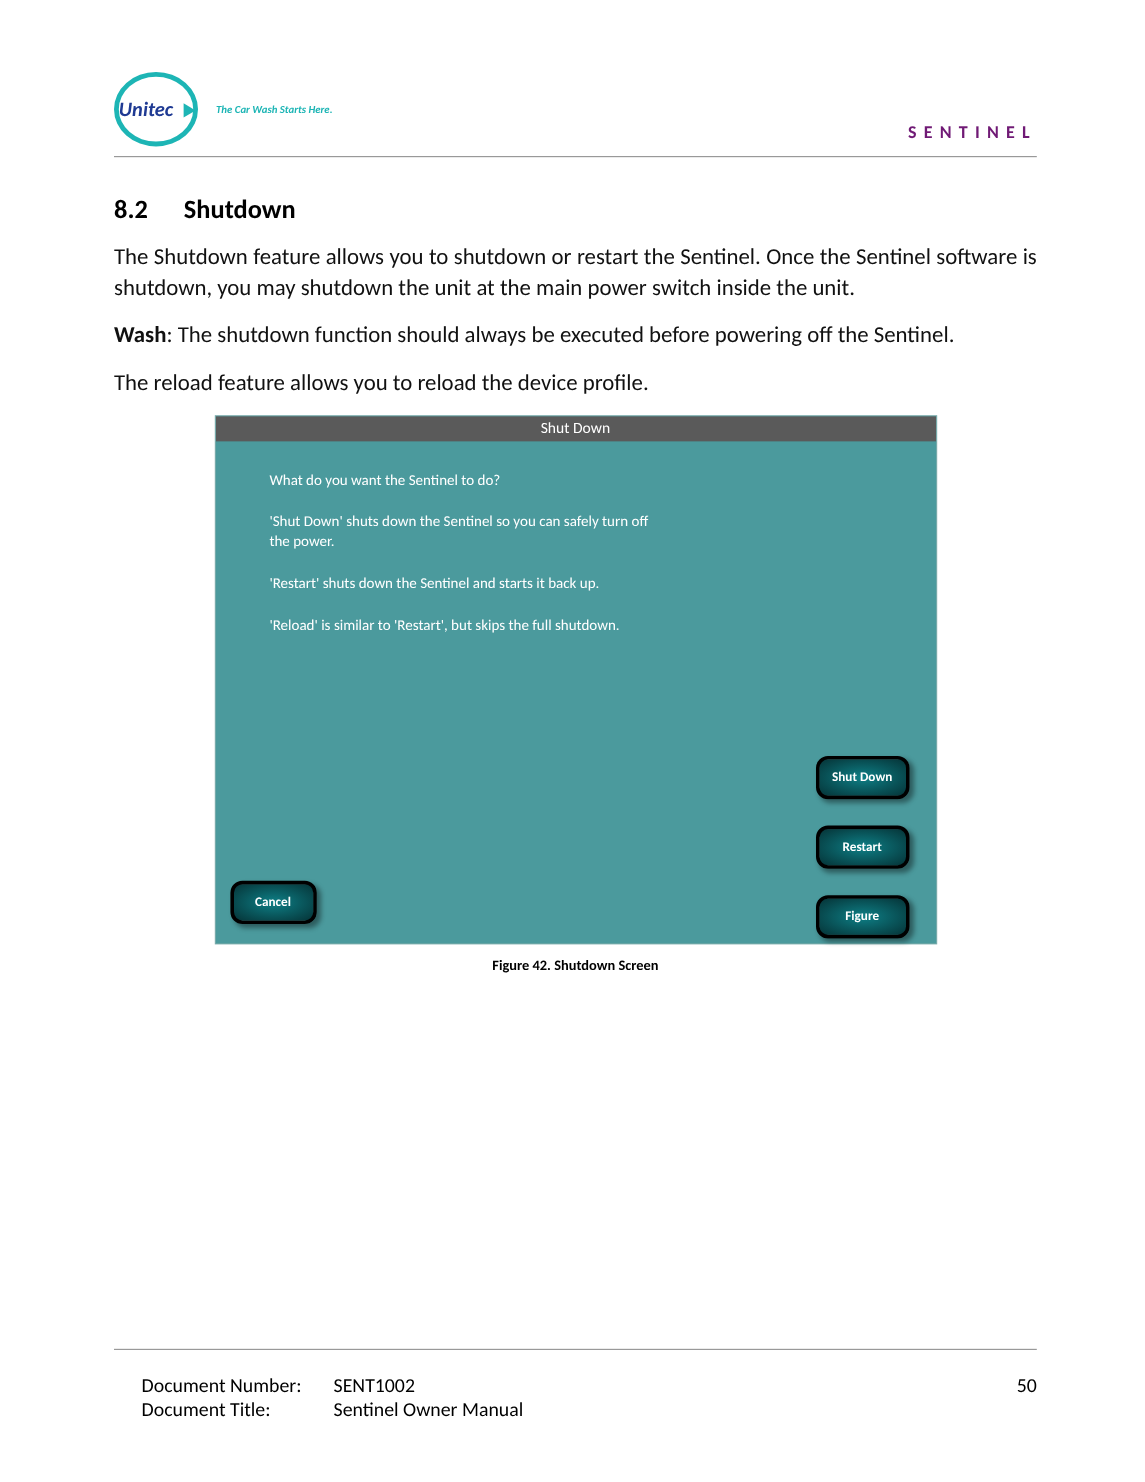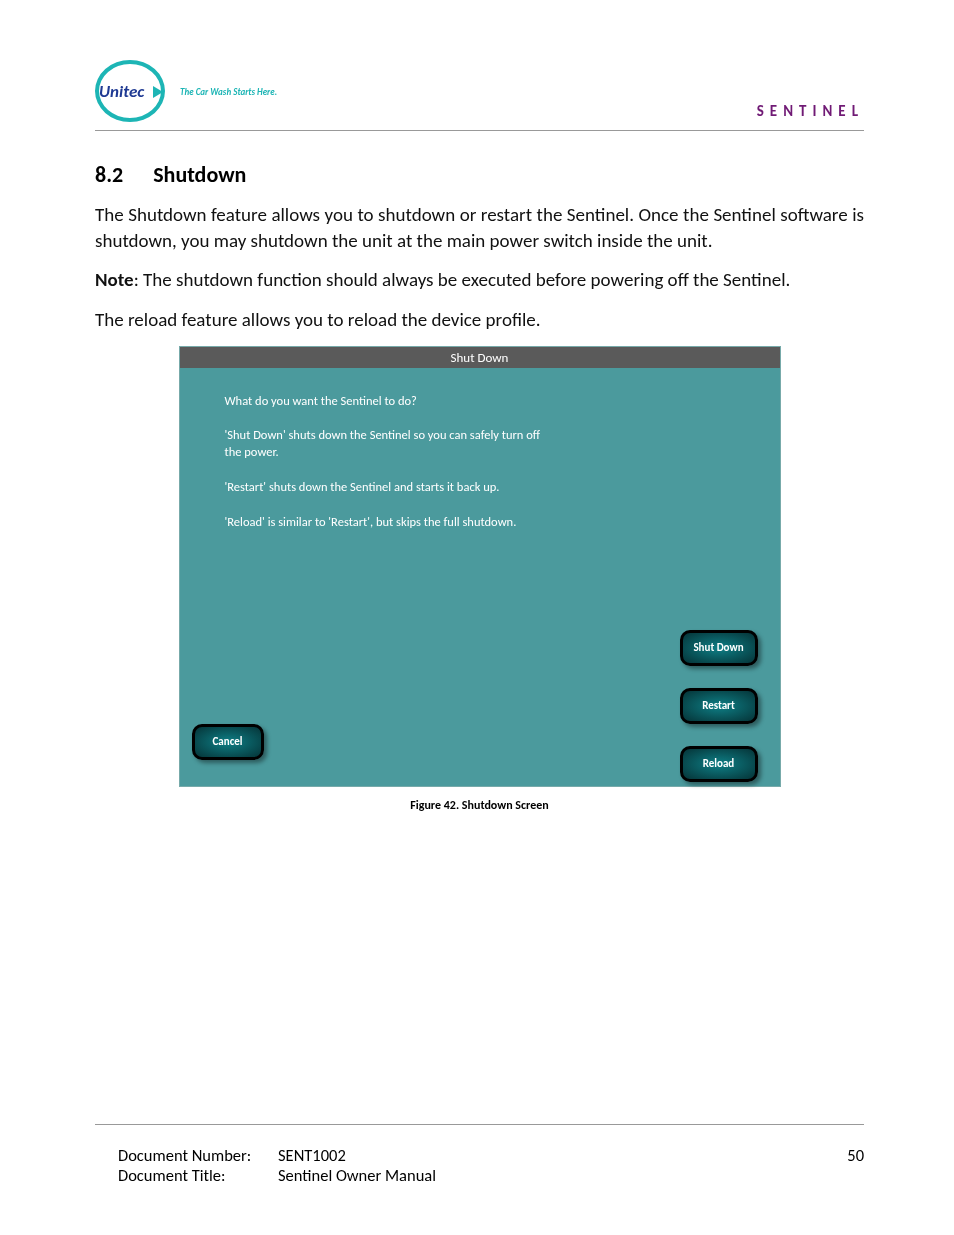--- a/index.html
+++ b/index.html
@@ -75,21 +75,21 @@
       border: 3px solid #000;
       color: #fff; font-size: 11px; font-weight: bold;
       display: flex; align-items: center; justify-content: center;
       box-shadow: 3px 3px 4px rgba(0,0,0,0.4);
       cursor: pointer;
       background: radial-gradient(ellipse at center, #0e7f86 0%, #063b3f 90%);
     }
     .btn-shutdown { right: 22px; top: 262px; }
     .btn-restart  { right: 22px; top: 320px; }
     .btn-reload   { right: 22px; top: 378px; }
-    .btn-cancel   { left: 12px;  top: 356px; width: 72px;}
+    .btn-cancel   { left: 12px;  top: 366px; width: 72px;}
     .figure-caption { text-align: center; font-weight: bold; font-size: 12px; margin: 6px 0 8px 0;}
 
     .footer-line {
       position: absolute; left: 95px; right: 90px; bottom: 110px;
       border-top: 1px solid #999;
     }
     .footer {
       position: absolute; left: 118px; right: 90px; bottom: 50px;
       font-size: 16.5px;
       display: flex; justify-content: space-between;
@@ -110,35 +110,35 @@
   <div class="sentinel-label">SENTINEL</div>
 </div>
 
 <div class="section-heading">
   <span>8.2</span>
   <span class="title">Shutdown</span>
 </div>
 
 <p class="body-text">The Shutdown feature allows you to shutdown or restart the Sentinel. Once the Sentinel software is shutdown, you may shutdown the unit at the main power switch inside the unit.</p>
 <p class="body-text">
-  <span class="bold">Note</span><span>: The shutdown function should always be executed before powering off the Sentinel.</span>
+  <span class="bold">Wash</span><span>: The shutdown function should always be executed before powering off the Sentinel.</span>
 </p>
 <p class="body-text">The reload feature allows you to reload the device profile.</p>
 
 <div class="screenshot">
   <div class="titlebar">Shut Down</div>
   <div class="panel">
     <p>What do you want the Sentinel to do?</p>
     <p>'Shut Down' shuts down the Sentinel so you can safely turn off the power.</p>
     <p>'Restart' shuts down the Sentinel and starts it back up.</p>
     <p>'Reload' is similar to 'Restart', but skips the full shutdown.</p>
 
     <div class="btn btn-shutdown">Shut Down</div>
     <div class="btn btn-restart">Restart</div>
-    <div class="btn btn-reload">Reload</div>
+    <div class="btn btn-reload">Figure</div>
     <div class="btn btn-cancel">Cancel</div>
   </div>
 </div>
 
 <div class="figure-caption">Figure 42. Shutdown Screen</div>
 
 <div class="footer-line"></div>
 <div class="footer">
   <div class="footer-left">
     <div class="row">

